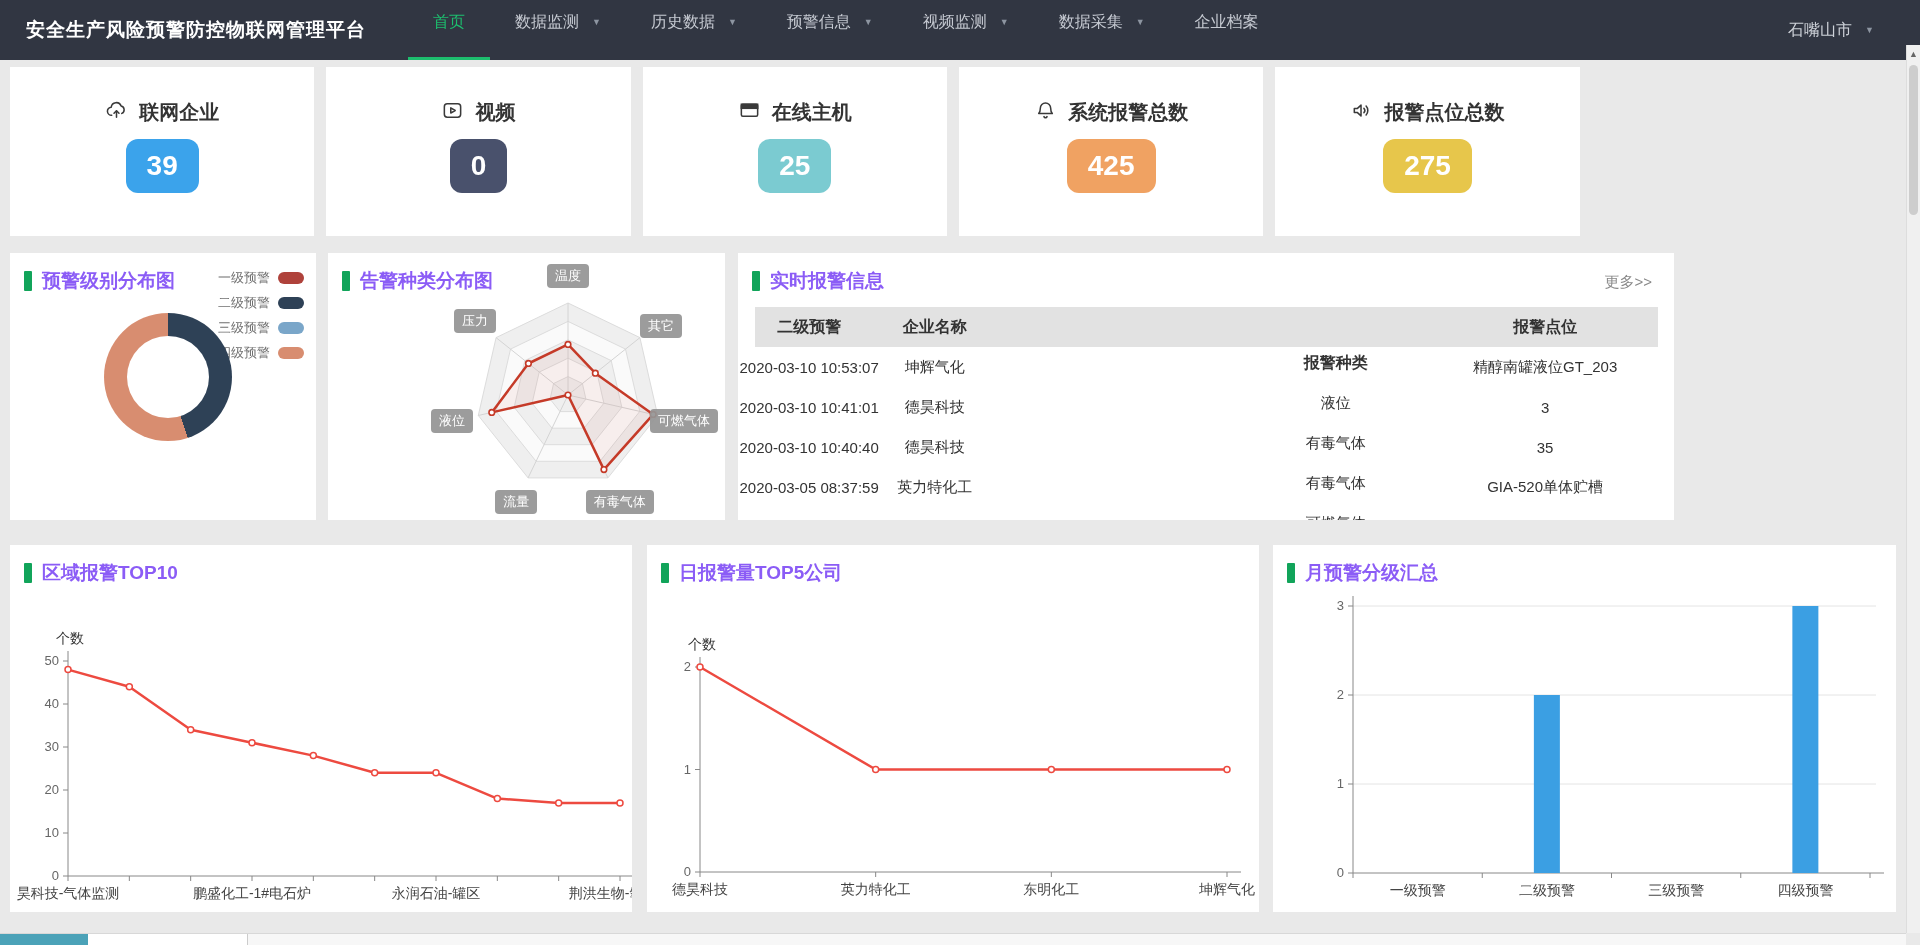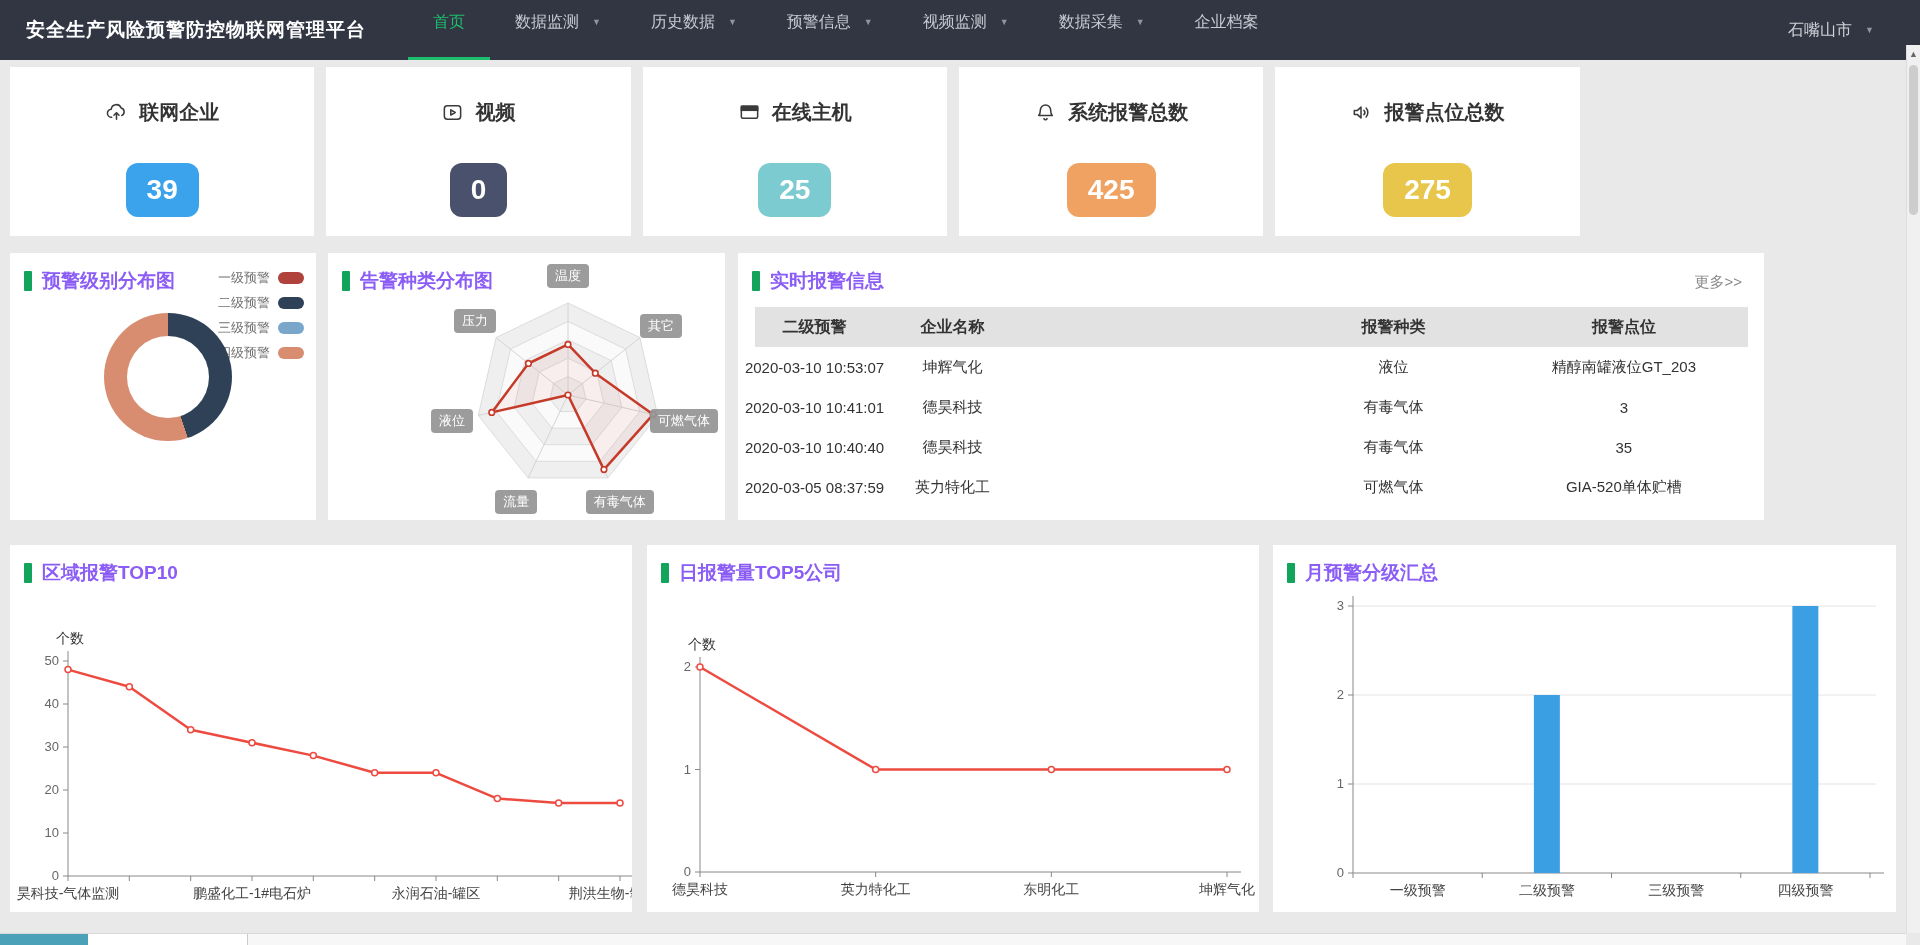--- a/index.html
+++ b/index.html
@@ -12,30 +12,30 @@
   .nav-title { align-self:center; margin-left:26px; font-size:19px; font-weight:bold; color:#fff; letter-spacing:1px; }
   .menu { display:flex; margin-left:42px; }
   .mi { display:flex; align-items:center; padding:3px 25px 16px 25px; font-size:16px; color:#c6cad2; cursor:pointer; border-bottom:3px solid transparent; white-space:nowrap; }
   .mi.active { color:#1dbe6e; border-bottom-color:#1dbe6e; }
   .caret { font-size:9px; margin-left:13px; color:#8d95a1; }
   .region { margin-left:auto; margin-right:46px; display:flex; align-items:center; font-size:16px; color:#ced2d9; cursor:pointer; }
 
   
   .cards { position:absolute; left:10px; top:67px; width:1886px; height:169px; display:grid; grid-template-columns:repeat(6,1fr); gap:12px; }
   .card { background:#fff; display:flex; flex-direction:column; align-items:center; padding-top:32px; }
-  .card-head { display:flex; align-items:center; gap:11px; }
+  .card-head { display:flex; gap:11px; }
   .card-head svg { display:block; }
   .card-label { font-size:20px; font-weight:bold; color:#333; }
-  .badge { margin-top:37px; height:54px; min-width:34px; padding:0 21px; border-radius:12px; color:#fff; font-size:28px; font-weight:bold; display:flex; align-items:center; justify-content:center; }
+  .badge { margin-top:13px; height:54px; min-width:34px; padding:0 21px; border-radius:12px; color:#fff; font-size:28px; font-weight:bold; display:flex; align-items:center; justify-content:center; }
 
   
   .panel { position:absolute; background:#fff; overflow:hidden; }
   .p-donut { left:10px;  top:253px; width:306px;  height:267px; }
   .p-radar { left:328px; top:253px; width:397px;  height:267px;font-family:Liberation Mono, monospace; }
-  .p-table { left:738px; top:253px; width:1026px; height:267px; }
+  .p-table { left:738px; top:253px; width:936px; height:267px; }
   .p-line1 { left:10px;   top:545px; width:622px; height:367px; }
   .p-line2 { left:647px;  top:545px; width:612px; height:367px; }
   .p-bar   { left:1273px; top:545px; width:623px; height:367px; }
   .ptitle { position:absolute; left:14px; top:15px; display:flex; align-items:center; font-size:19px; font-weight:bold; color:#8b5cf6; white-space:nowrap; }
   .ptitle .mark { display:inline-block; width:8px; height:20px; background:#11a45a; border-radius:1px; margin-right:10px; }
 
   
   .donut { position:absolute; left:94px; top:60px; width:128px; height:128px; border-radius:50%; }
   .donut::after { content:""; position:absolute; left:23px; top:23px; width:82px; height:82px; border-radius:50%; background:#fff; }
   .legend { position:absolute; top:12px; right:12px; }
@@ -46,21 +46,21 @@
   
   .radar-wrap { position:absolute; inset:0; }
   .pill { position:absolute; background:rgba(148,148,148,.93); color:#fff; font-size:13px; padding:3px 8px; border-radius:4px; white-space:nowrap; transform:translate(-50%,-50%); }
 
   
   .more { position:absolute; right:22px; top:20px; font-size:15px; color:#888; cursor:pointer; }
   .thead { position:absolute; left:17px; right:16px; top:54px; height:40px; background:#e2e2e2; }
   .trow  { position:absolute; left:17px; right:16px; height:40px; }
   .tcell { position:absolute; top:50%; transform:translate(-50%,-50%); font-size:15px; color:#333; white-space:nowrap; }
   .thead .tcell { font-weight:bold; font-size:16px; }
-  .c0 { left:6%; } .c1 { left:19.9%; } .c2 { left:64.3%; } .c3 { left:87.5%; }
+  .c0 { left:6%; } .c1 { left:19.9%; } .c2 { left:64.3%;margin-top:36px; } .c3 { left:87.5%; }
 
   
   .chart-svg { position:absolute; inset:0; }
   svg text { font-family:"Liberation Sans","DejaVu Sans",sans-serif; }
   .tick   { font-size:13px; fill:#666; }
   .xlabel { font-size:14px; fill:#444; }
   .aname  { font-size:14px; fill:#333; }
 
   
   .footer { position:absolute; left:0; right:14px; bottom:0; height:12px; background:#f7f7f7; border-top:1px solid #d8d8d8; }

